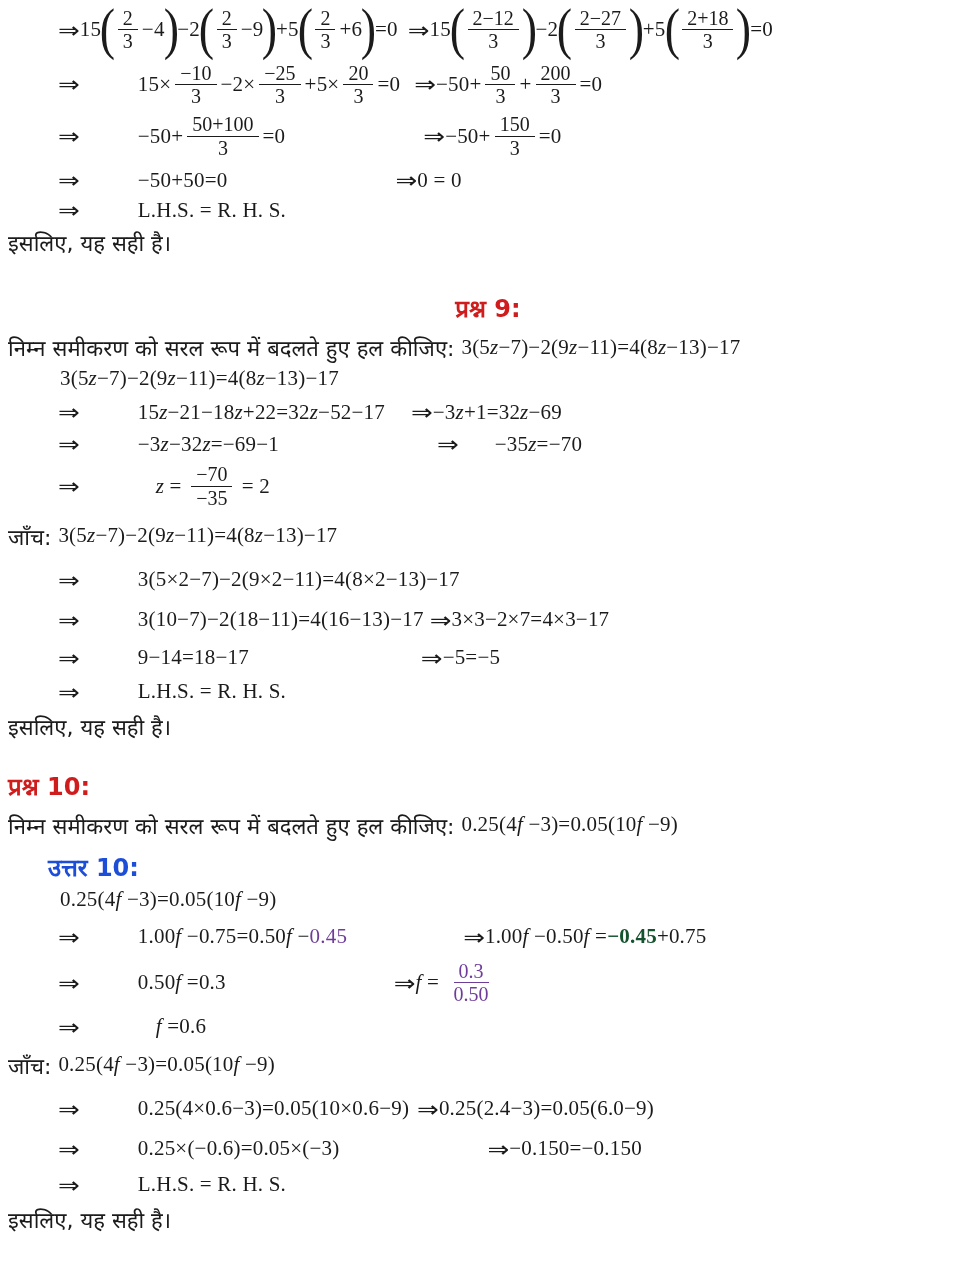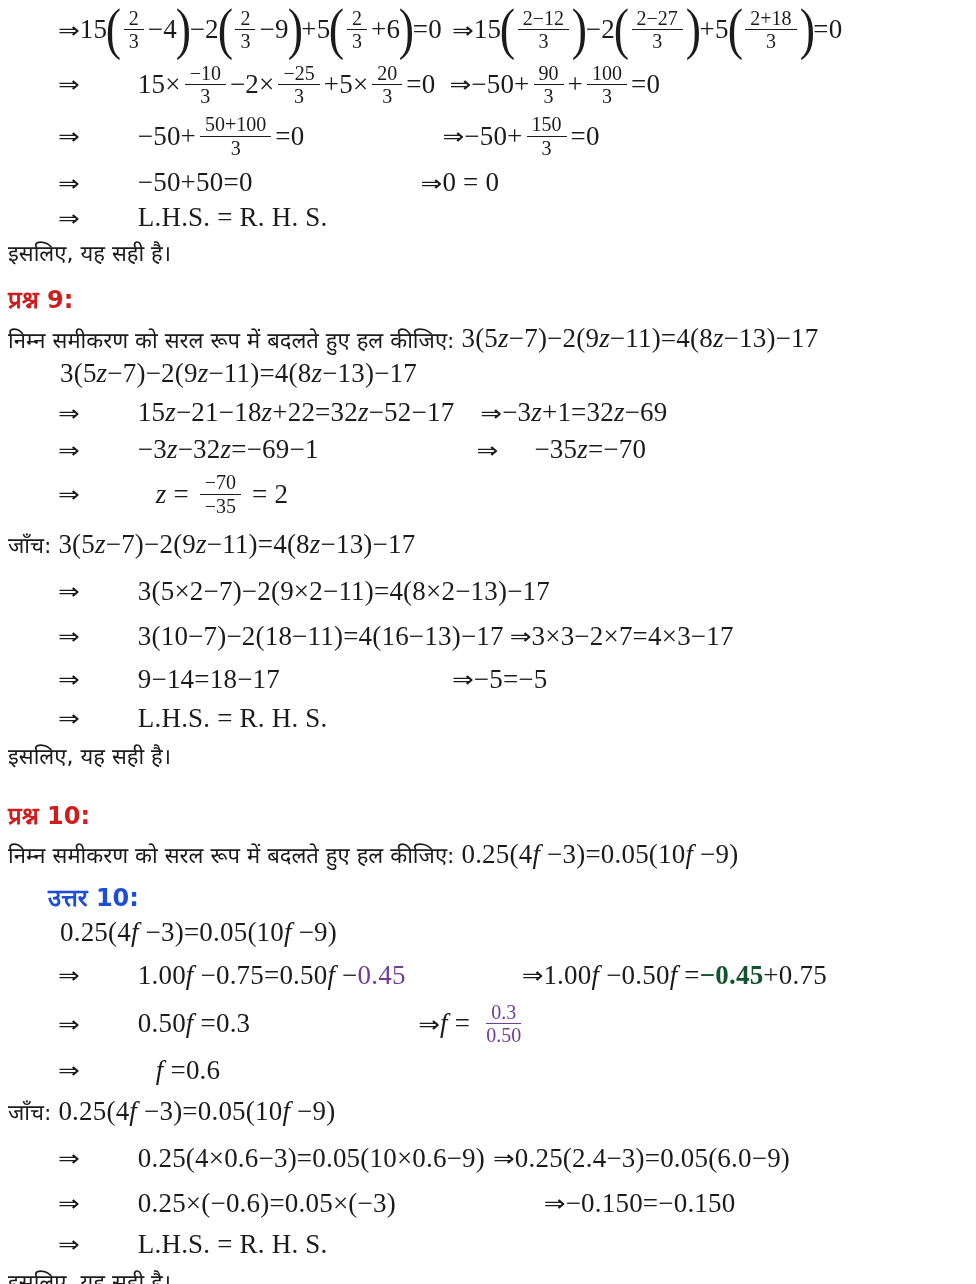--- a/index.html
+++ b/index.html
@@ -9,21 +9,21 @@
     background:#ffffff;
     overflow:hidden;
     box-sizing:border-box;
     padding:6px 8px 0 8px;
     color:#1b1b1b;
     font-family:"Liberation Serif","DejaVu Serif",serif;
   }
   .row{display:flex;align-items:center;flex-wrap:nowrap;}
   .gap{display:inline-block;height:1px;flex:0 0 auto;}
   .ar{font-size:26px;line-height:1;flex:0 0 auto;font-family:"DejaVu Sans",sans-serif;transform:scaleY(0.85);}
-  .mx{font-size:27px;white-space:pre;letter-spacing:0.2px;}
+  .mx{font-size:21px;white-space:pre;letter-spacing:0.2px;}
   .mx i{font-family:"Liberation Serif","DejaVu Serif",serif;}
   .hi{font-size:22px;font-weight:400;font-family:"DejaVu Sans","Liberation Sans",sans-serif;white-space:pre;}
   .qh{font-size:24px;font-weight:700;font-family:"DejaVu Sans","Liberation Sans",sans-serif;}
   .ah{font-size:24px;font-weight:700;font-family:"DejaVu Sans","Liberation Sans",sans-serif;margin-left:40px;}
   .frac{display:inline-flex;flex-direction:column;align-items:center;vertical-align:middle;
         margin:0 4px;font-size:20px;line-height:1.12;flex:0 0 auto;}
   .frac .n{padding:0 5px;border-bottom:1.7px solid currentColor;white-space:pre;}
   .frac .d{padding:0 5px;white-space:pre;}
   .pg{display:inline-flex;align-items:center;flex:0 0 auto;}
   .bigp{font-size:56px;line-height:0.85;font-weight:400;display:inline-block;
@@ -116,26 +116,26 @@
         <span class="mx">+5×</span>
         <span class="frac">
           <span class="n">20</span>
           <span class="d">3</span>
         </span>
         <span class="mx">=0</span>
         <span class="gap" style="width: 14px;"></span>
         <span class="ar">⇒</span>
         <span class="mx">−50+</span>
         <span class="frac">
-          <span class="n">90</span>
+          <span class="n">50</span>
           <span class="d">3</span>
         </span>
         <span class="mx">+</span>
         <span class="frac">
-          <span class="n">100</span>
+          <span class="n">200</span>
           <span class="d">3</span>
         </span>
         <span class="mx">=0</span>
       </div>
       <div class="row" style="margin-top: 6px;">
         <span class="gap" style="width: 50px;"></span>
         <span class="ar">⇒</span>
         <span class="gap" style="width: 58px;"></span>
         <span class="mx">−50+</span>
         <span class="frac">
@@ -163,21 +163,21 @@
       </div>
       <div class="row" style="margin-top: 4px;">
         <span class="gap" style="width: 50px;"></span>
         <span class="ar">⇒</span>
         <span class="gap" style="width: 58px;"></span>
         <span class="mx">L.H.S. = R. H. S.</span>
       </div>
       <div class="row" style="margin-top: 4px;">
         <span class="hi">इसलिए, यह सही है।</span>
       </div>
-      <div class="row" style="margin-top: 15px;">
+      <div class="row" style="margin-top: 34px; justify-content: center;">
         <span class="qh" style="color: rgb(207, 29, 29);">प्रश्न 9:</span>
       </div>
       <div class="row" style="margin-top: 8px;">
         <span class="hi">निम्न समीकरण को सरल रूप में बदलते हुए हल कीजिए: </span>
         <span class="mx">3(5<i>z</i>−7)−2(9<i>z</i>−11)=4(8<i>z</i>−13)−17</span>
       </div>
       <div class="row" style="margin-top: 4px;">
         <span class="gap" style="width: 52px;"></span>
         <span class="mx">3(5<i>z</i>−7)−2(9<i>z</i>−11)=4(8<i>z</i>−13)−17</span>
       </div>

